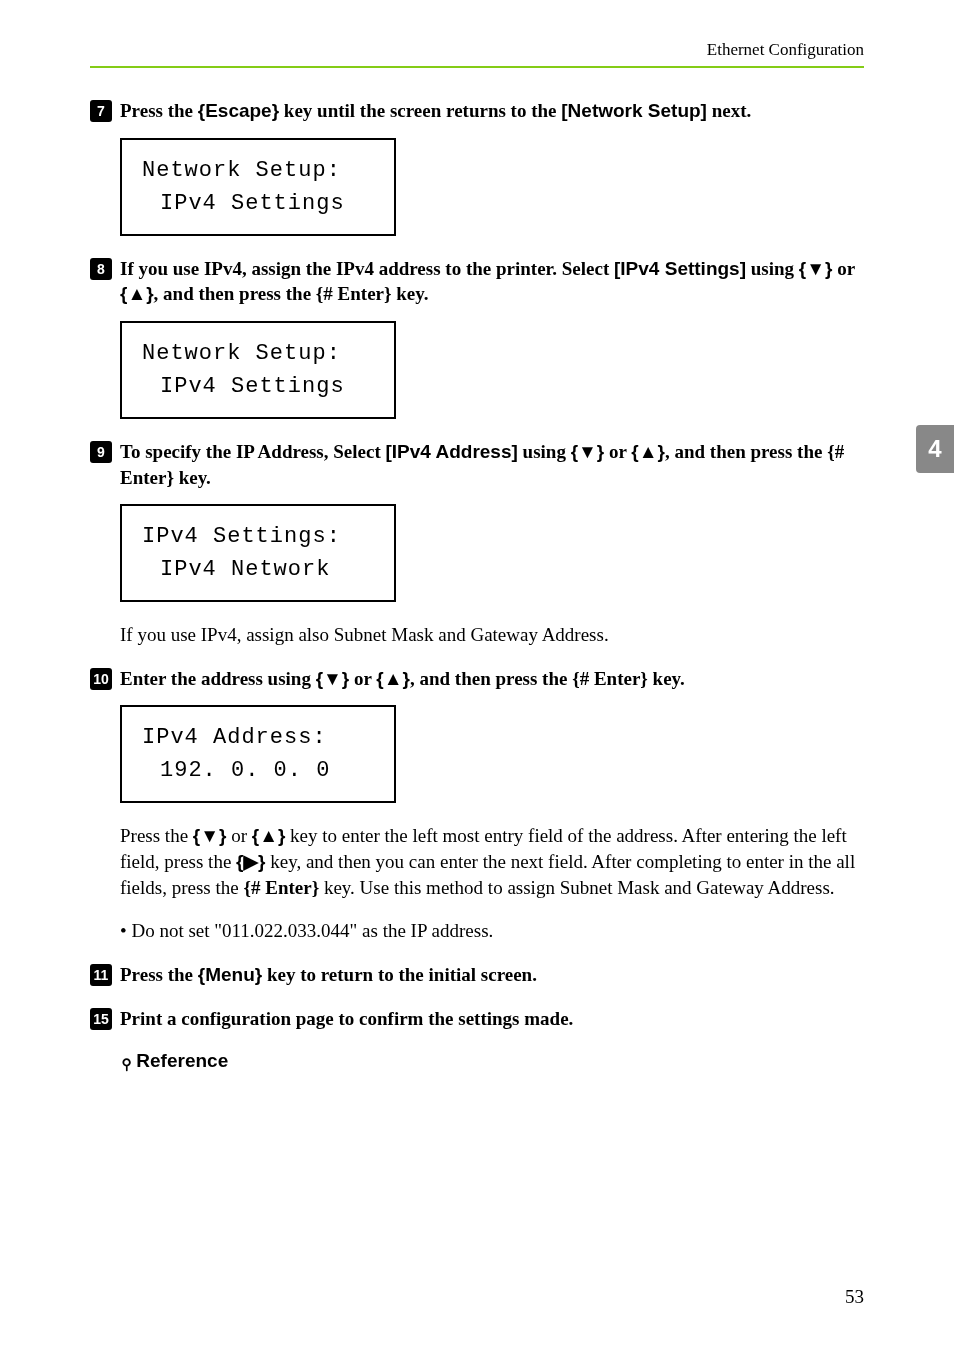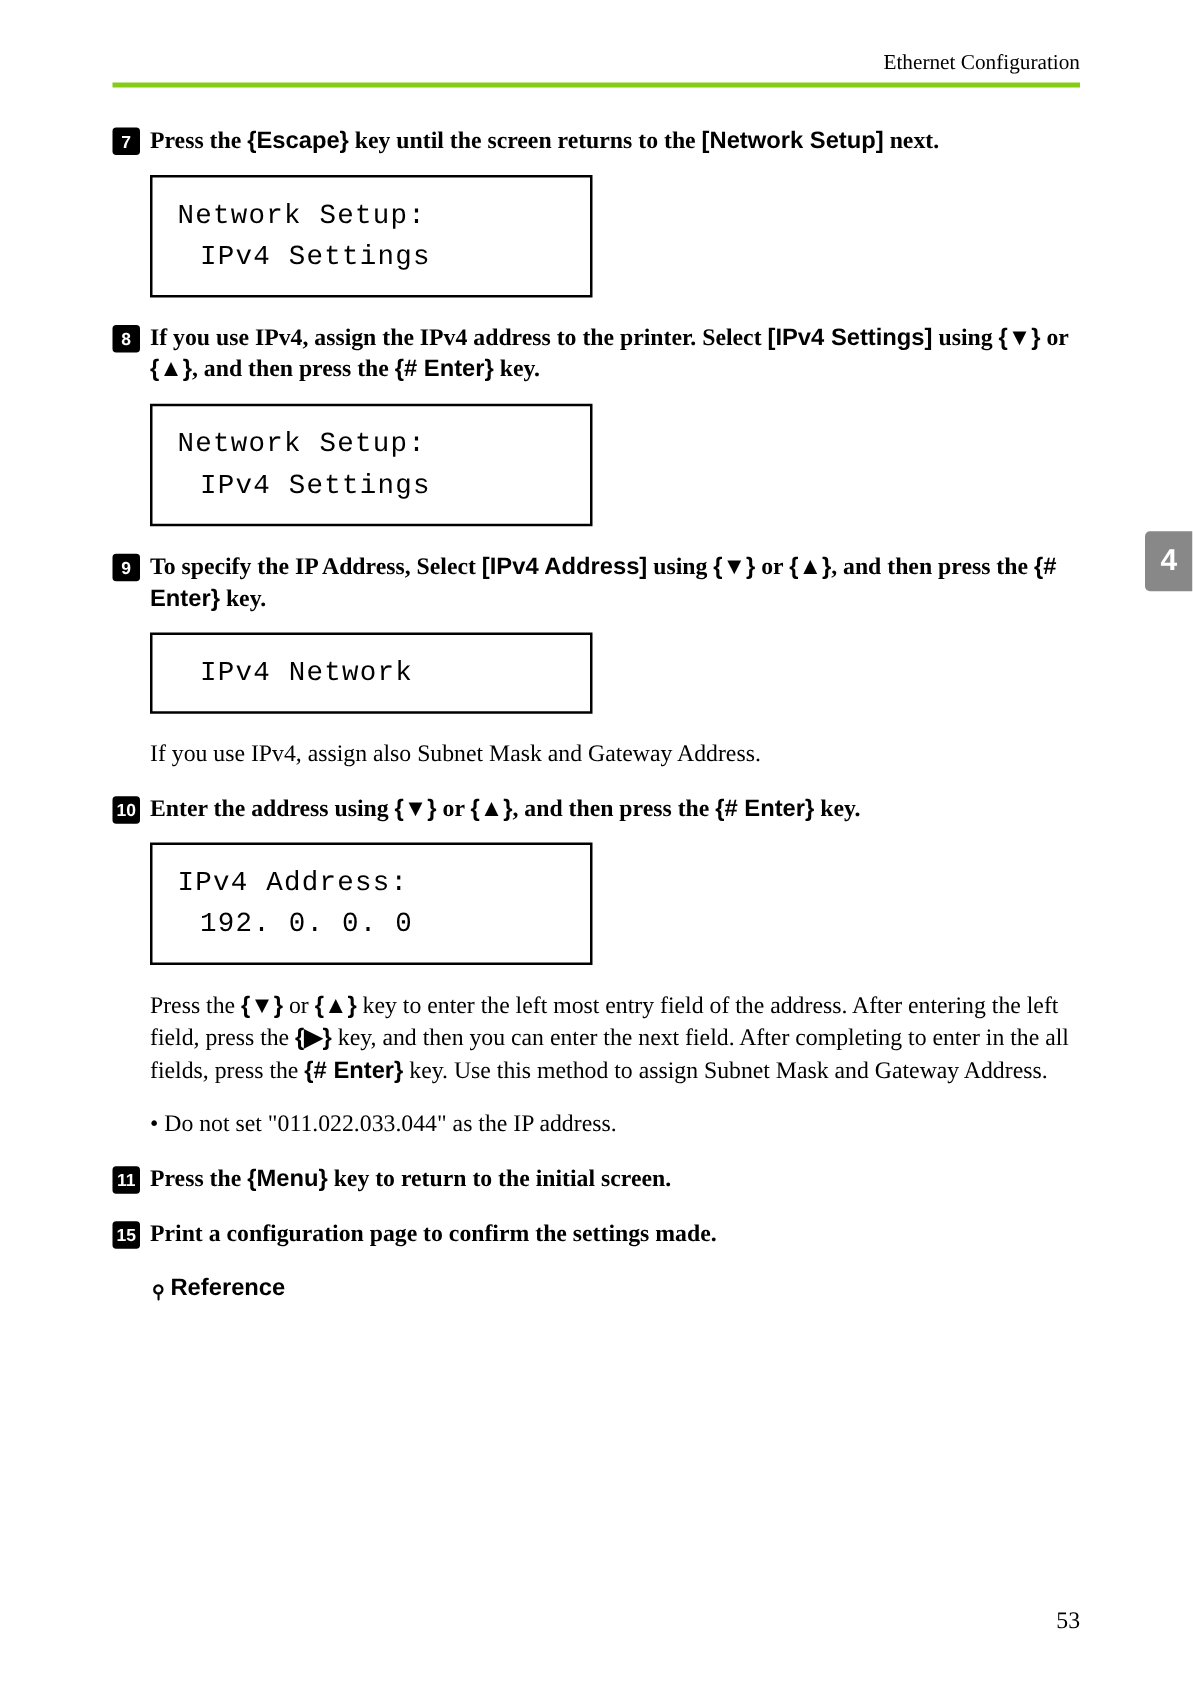--- a/index.html
+++ b/index.html
@@ -10,21 +10,21 @@
     body {
       width: 954px;
       height: 1348px;
       background: #fff;
       font-family: Georgia, 'Times New Roman', serif;
       color: #000;
       padding: 40px 90px 40px 90px;
       position: relative;
     }
     .header {
-      border-bottom: 4px solid #84cc16;
+      border-bottom: 2px solid #84cc16;
       padding-bottom: 6px;
       margin-bottom: 30px;
       text-align: right;
       font-size: 17px;
     }
     .step {
       margin-bottom: 18px;
     }
     .step-row {
       display: flex;
@@ -56,21 +56,21 @@
       font-weight: bold;
     }
     .sans {
       font-family: Liberation Sans, sans-serif;
       font-weight: bold;
     }
     .lcd-box {
       border: 2px solid #000;
       padding: 14px 20px;
       margin: 14px 0 20px 30px;
-      width: 354px;
+      width: 276px;
       font-family: 'Courier New', monospace;
       font-size: 22px;
       line-height: 1.5;
       letter-spacing: 1px;
     }
     .lcd-box .line2 {
       padding-left: 18px;
     }
     .body-text {
       font-size: 19px;
@@ -122,21 +122,21 @@
     .page-num {
       position: absolute;
       bottom: 40px;
       right: 90px;
       font-size: 19px;
     }
     .arrow {
       font-family: Arial, sans-serif;
     }
     .enter-key {
-      font-family: Liberation Sans, sans-serif;
+      font-family: Liberation Serif, serif;
       font-weight: bold;
       margin-top: 34px;
     }
   </style>
 </head>
 <body>
 
 <div class="header">
   <span>Ethernet Configuration</span>
 </div>
@@ -172,20 +172,21 @@
 </div>
 
 <div class="step">
   <div class="step-row">
     <span class="step-num">9</span>
     <span class="step-text">
       <span>To specify the IP Address, Select </span><span class="sans">[IPv4 Address]</span><span> using </span><span class="key arrow">{▼}</span><span> or </span><span class="key arrow">{▲}</span><span>, and then press the </span><span class="enter-key">{# Enter}</span><span> key.</span>
     </span>
   </div>
   <div class="lcd-box">
+    <div>IPv4 Settings:</div>
     <div class="line2">IPv4 Network</div>
   </div>
   <div class="body-text">If you use IPv4, assign also Subnet Mask and Gateway Address.</div>
 </div>
 
 <div class="step">
   <div class="step-row">
     <span class="step-num">10</span>
     <span class="step-text">
       <span>Enter the address using </span><span class="key arrow">{▼}</span><span> or </span><span class="key arrow">{▲}</span><span>, and then press the </span><span class="enter-key">{# Enter}</span><span> key.</span>

